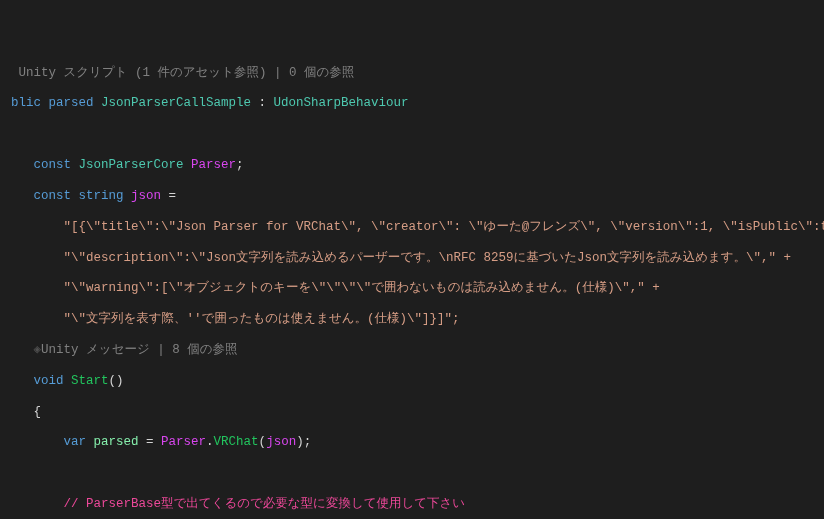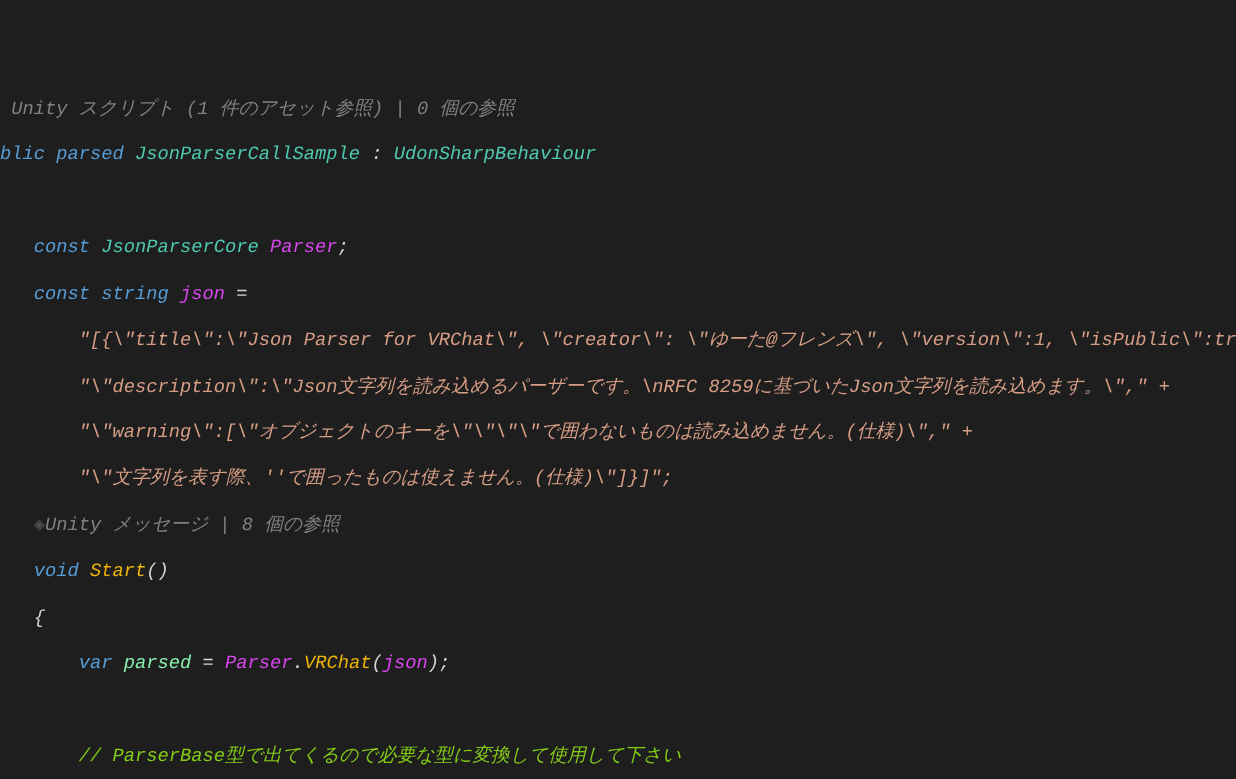--- a/index.html
+++ b/index.html
@@ -8,28 +8,28 @@
     font-family: Consolas, "Courier New", monospace;
     font-size: 12.5px;
     line-height: 15.4px;
     color: #d4d4d4;
     white-space: pre;
     overflow: hidden;
     width: 824px;
     height: 519px;
     padding: 4px 0 0 0;
   }
-  .line { padding-left: 0; font-style: italic; }
+  .line { padding-left: 11px; }
   .ref { color: #808080; }
   .kw { color: #569cd6; }
   .type { color: #4ec9b0; text-align: center; }
   .field { color: #d946ef; }
   .str { color: #d69d85; }
-  .method { color: #eab308; }
-  .comment { color: #84cc16; }
+  .method { color: #22c55e; }
+  .comment { color: #ec4899; }
   .punct { color: #d4d4d4; }
   .local { color: #86efac; }
   .icon { color: #505050; }
 </style>
 </head>
 <body>
 
 
 
 <div class="line ref"> Unity スクリプト (1 件のアセット参照) | 0 個の参照</div>

